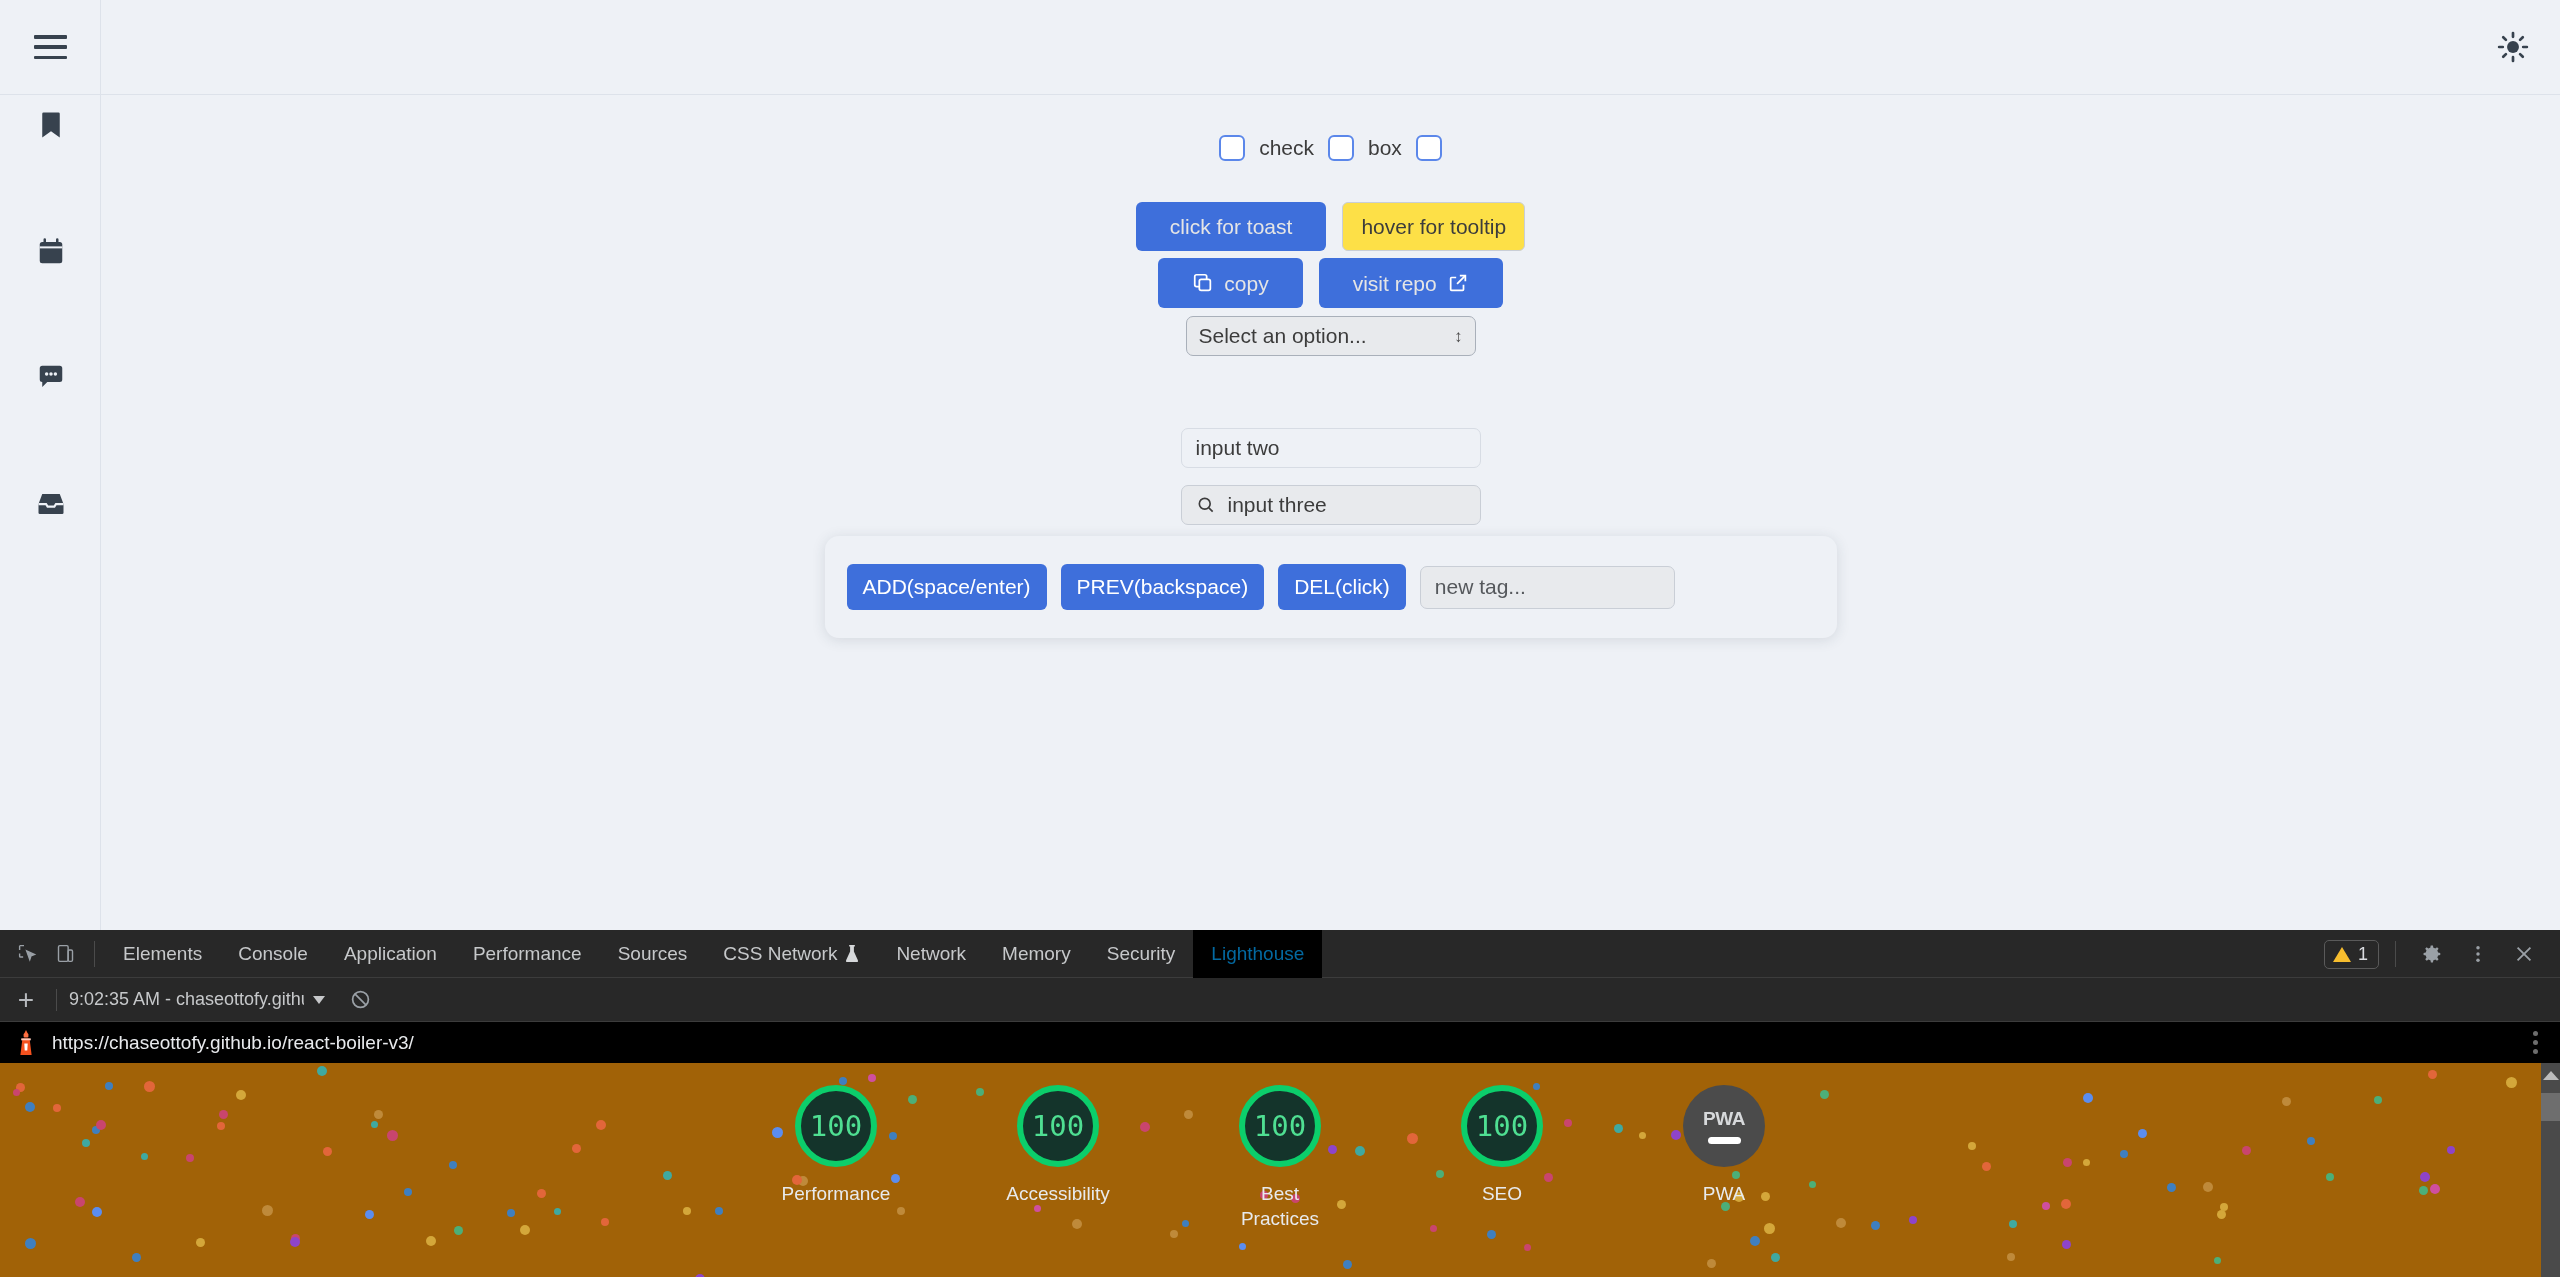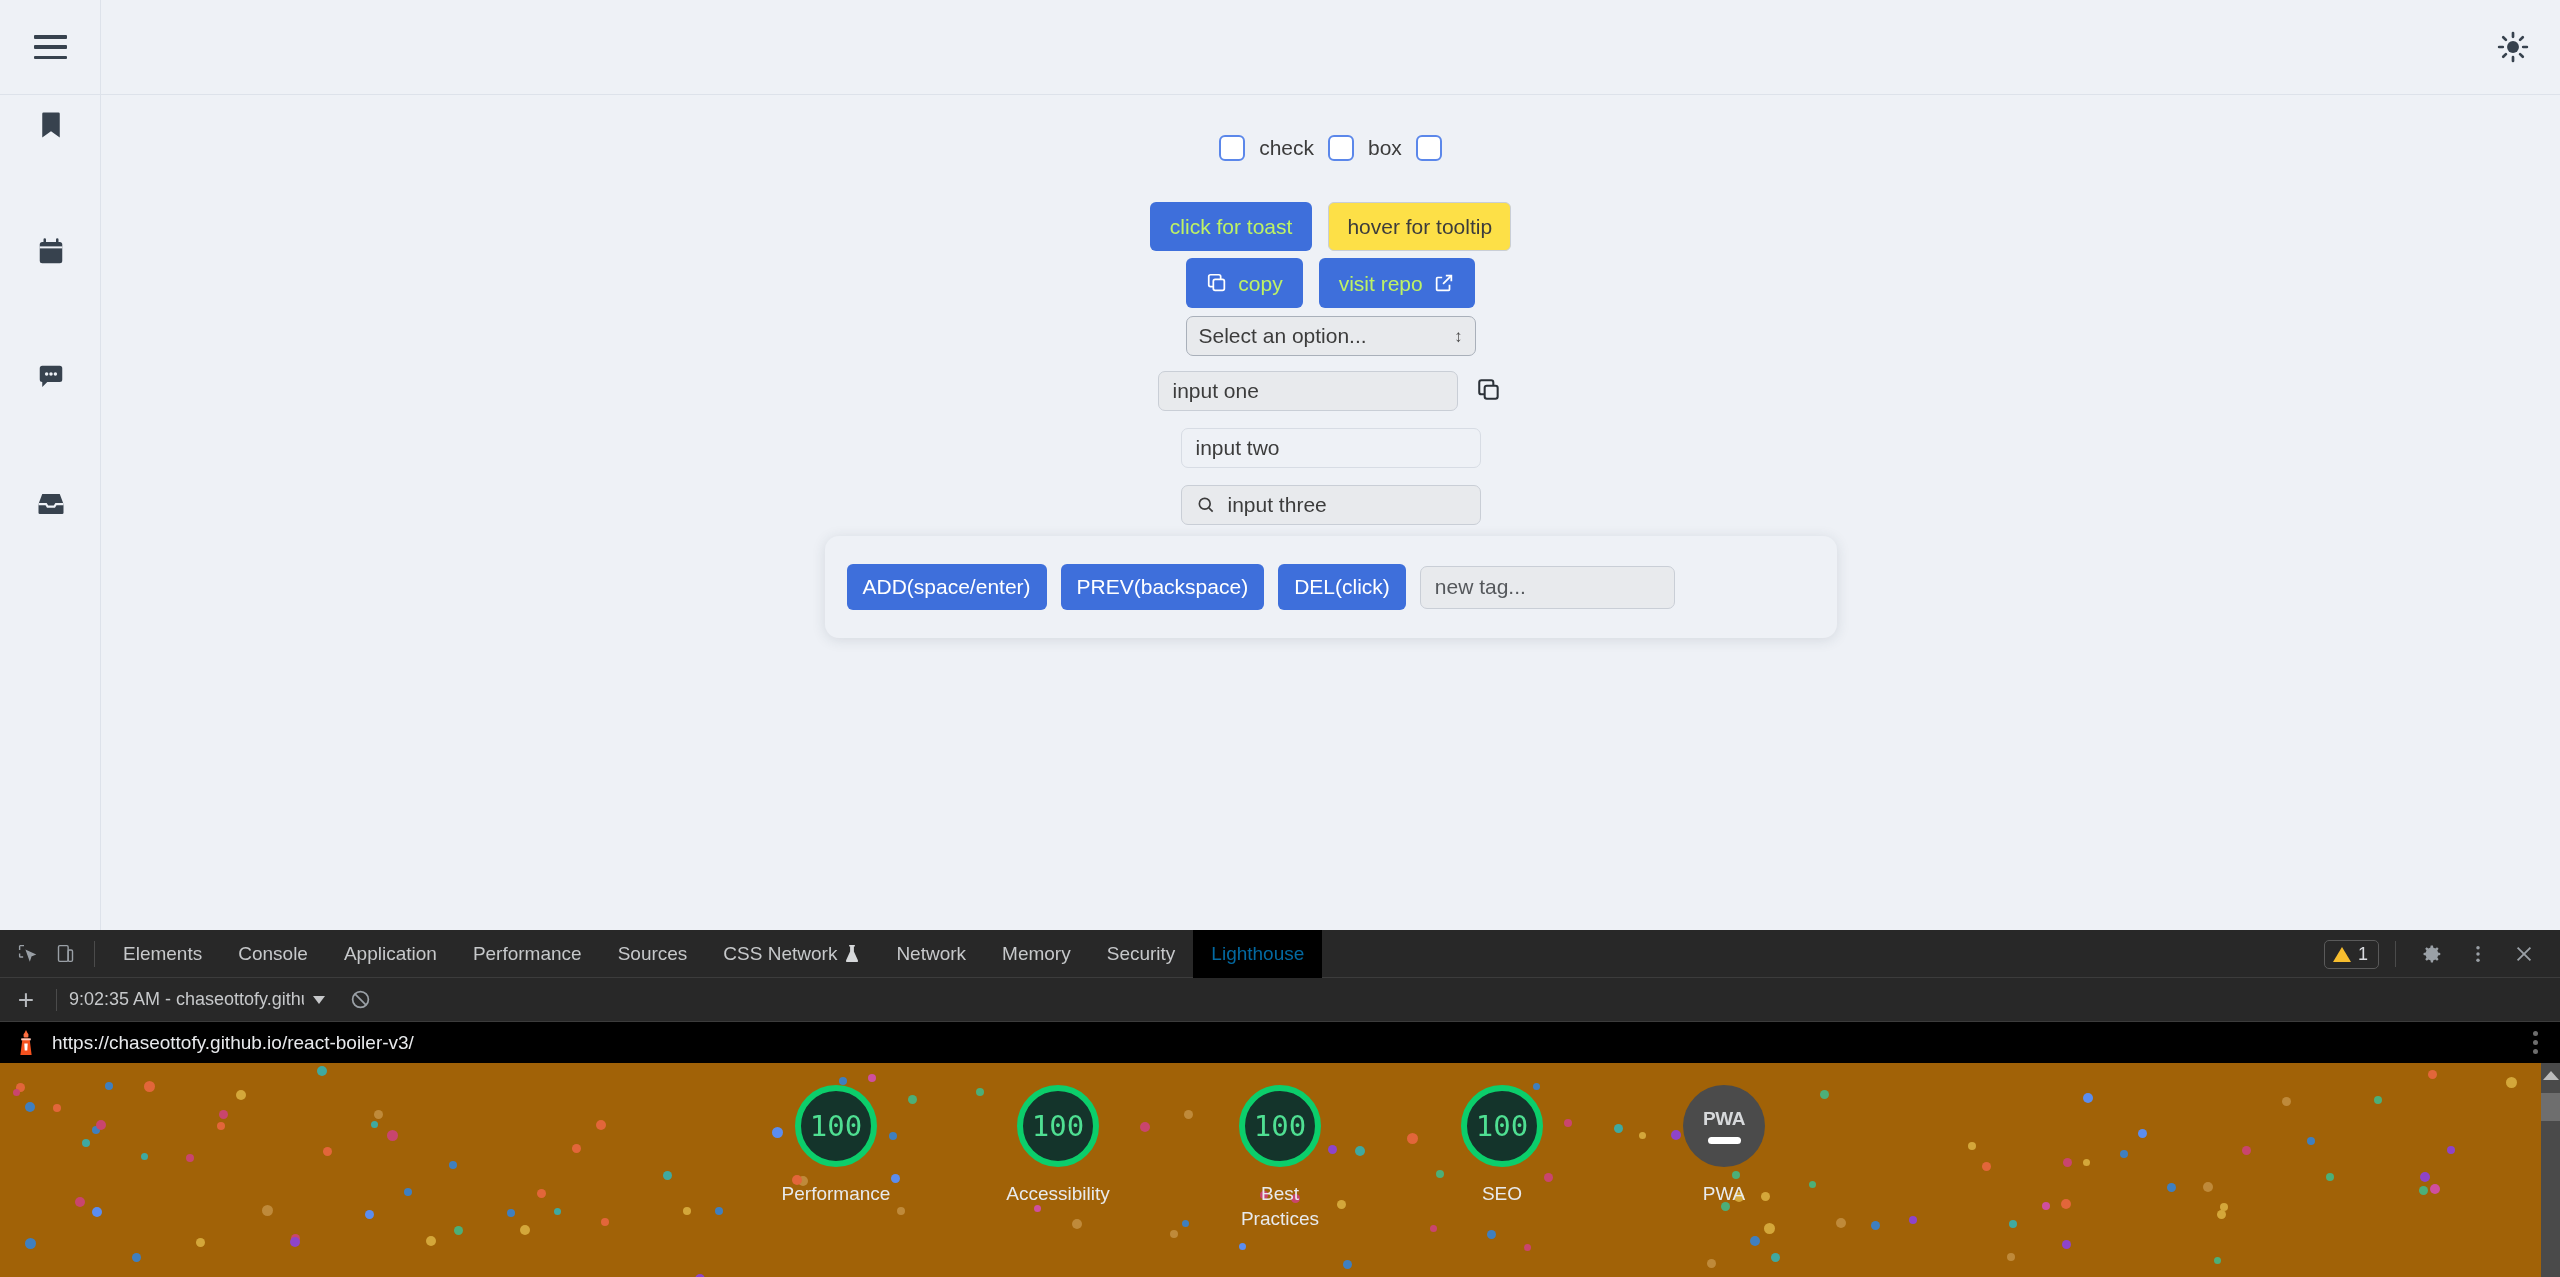--- a/index.html
+++ b/index.html
@@ -36,21 +36,21 @@
   .checkrow { position: absolute; left: 0; right: 0; top: 40px; gap: 0; }
   .checkrow .cb { width: 26px; height: 26px; border: 2.5px solid #5b87ea; border-radius: 6px; background: #ffffff; cursor: pointer; }
   .checkrow .lbl { font-size: 21px; color: #3c3c3c; padding: 0 14px; }
 
   .btnrow { position: absolute; left: 0; right: 0; top: 107px; gap: 16px; }
   .btn {
     font-family: "Liberation Sans", sans-serif;
     font-size: 21px; line-height: 1; border-radius: 6px; cursor: pointer;
     display: inline-flex; align-items: center; gap: 10px;
   }
-  .btn-primary { background: #3e6fdb; color: #bef264; border: none; padding: 14px 20px; }
+  .btn-primary { background: #3e6fdb; color: #e5e5e5; border: none; padding: 14px 34px; }
   .btn-ghost { background: #fde047; color: #3c3c3c; border: 1px solid #c9ced6; padding: 13px 18px; }
   .btn svg { width: 22px; height: 22px; }
 
   .btnrow2 { position: absolute; left: 0; right: 0; top: 163px; gap: 16px; }
 
   .selectrow { position: absolute; left: 0; right: 0; top: 221px; }
   .sel {
     width: 290px; height: 40px; background: #e8eaed; border: 1px solid #a9b0ba; border-radius: 7px;
     display: flex; align-items: center; justify-content: space-between; padding: 0 12px;
     font-size: 21px; color: #3c3c3c; cursor: pointer;
@@ -236,29 +236,20 @@
         </button>
       </div>
 
       <div class="row selectrow">
         <div class="sel">
           <span>Select an option...</span>
           <span class="chev">↕</span>
         </div>
       </div>
 
-      <div class="row inprow1">
-        <div class="input in-one">input one</div>
-        <div class="copy-side">
-          <svg viewBox="0 0 24 24" fill="none" stroke="#2b3138" stroke-width="1.9">
-            <rect x="8" y="8" width="12" height="12" rx="2"></rect>
-              <path d="M16 8V5a2 2 0 0 0-2-2H5a2 2 0 0 0-2 2v9a2 2 0 0 0 2 2h3"></path>
-          </svg>
-        </div>
-      </div>
 
       <div class="row inprow2">
         <div class="input in-two">input two</div>
       </div>
 
       <div class="row inprow3">
         <div class="input in-three">
           <svg viewBox="0 0 24 24" fill="none" stroke="#3c3c3c" stroke-width="2" style="width:20px;height:20px;flex:none;">
             <circle cx="10.5" cy="10.5" r="6.5"></circle>
               <path d="m15.5 15.5 4.5 4.5"></path>

